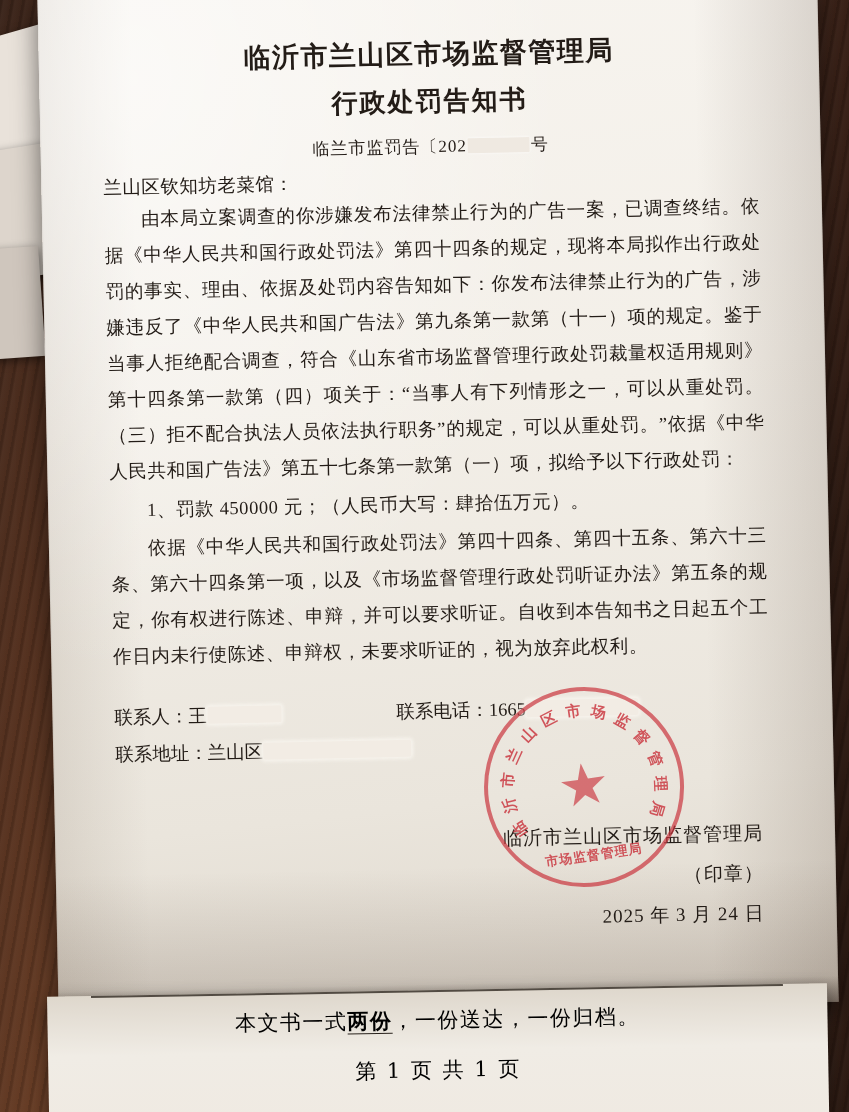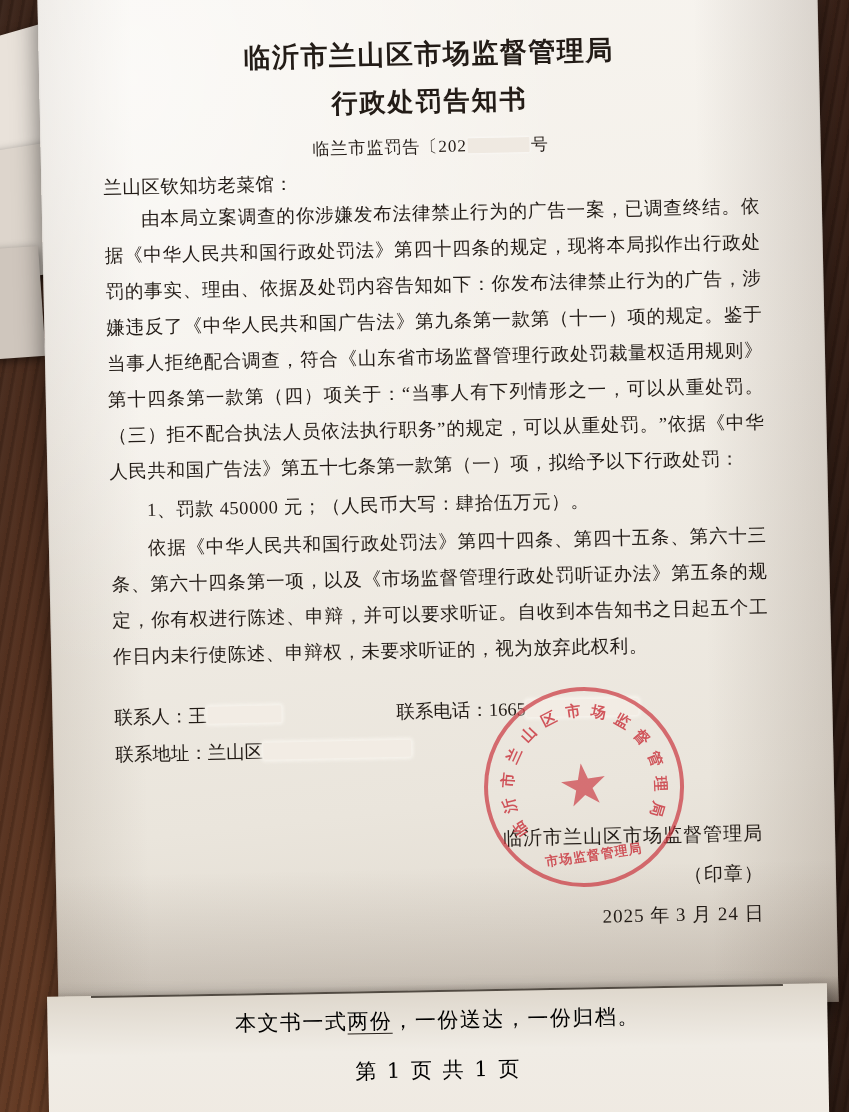--- a/index.html
+++ b/index.html
@@ -208,21 +208,21 @@
   }
   .footer-line {
     position: relative;
     z-index: 3;
     text-align: center;
     font-size: 21px;
     margin-top: 14px;
     letter-spacing: 1.5px;
     font-family: "DejaVu Serif", serif;
   }
-  .footer-line .u { border-bottom: 1.5px solid #2a231d; }
+  .footer-line .u { border-bottom: 1.5px solid #2a231d; font-weight: bold; }
   .page-line {
     position: relative;
     z-index: 3;
     text-align: center;
     font-size: 21px;
     margin-top: 22px;
     letter-spacing: 2px;
     font-family: "DejaVu Serif", serif;
   }
   

